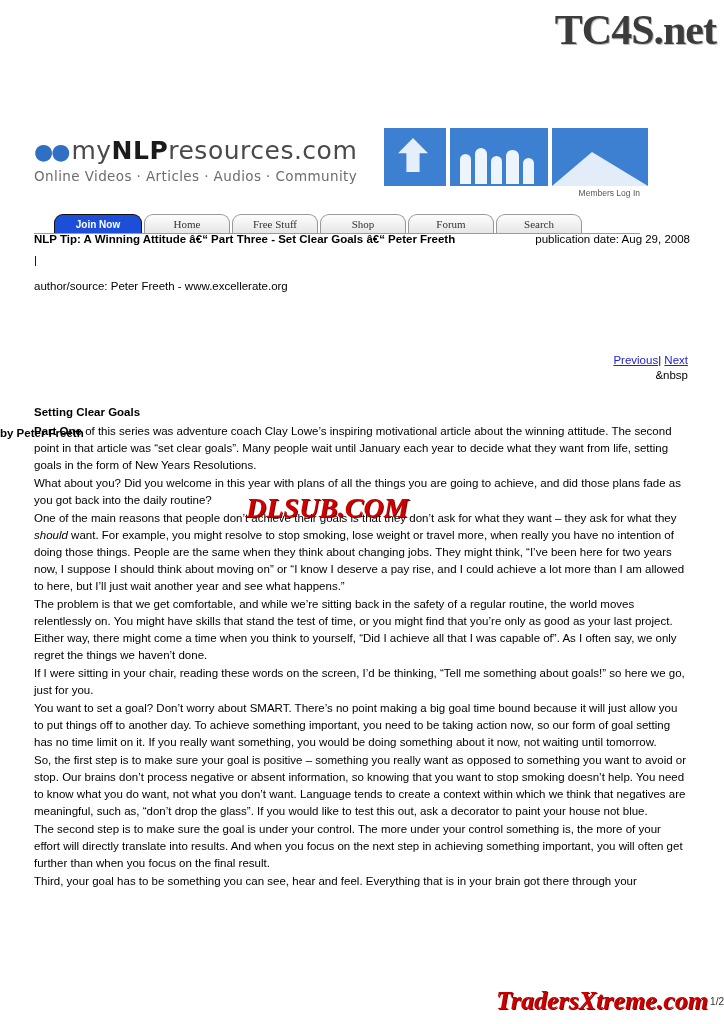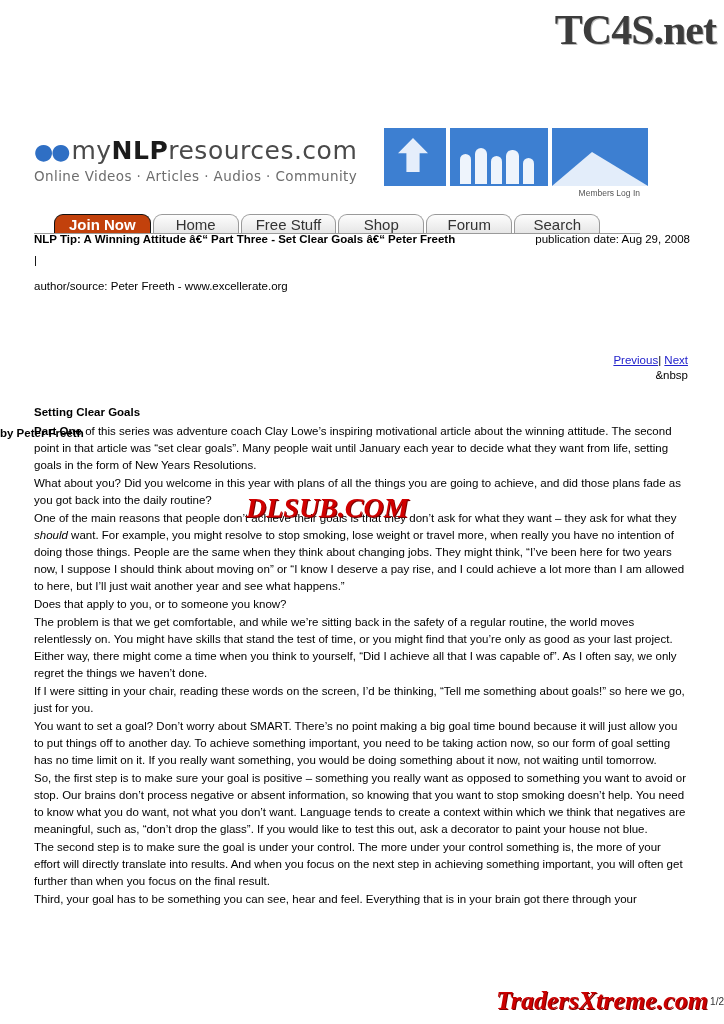--- a/index.html
+++ b/index.html
@@ -81,32 +81,32 @@
     display:flex; align-items:flex-end; gap:2px;
   }
   .tab {
     height: 19px;
     min-width: 86px;
     padding: 0 14px;
     border: 1px solid #9a9a9a;
     border-bottom: none;
     border-radius: 9px 9px 0 0;
     background: linear-gradient(#fdfdfd,#e6e6e6);
-    font-size: 15px;
+    font-size: 11px;
     color:#333;
     display:flex; align-items:center; justify-content:center;
-    font-family: Liberation Sans, sans-serif;
+    font-family: Liberation Serif, serif;
   }
   .tab.join {
-    background: #c2410c;
+    background: #1d4ed8;
     color:#fff;
     border-color:#111;
     font-family: "Liberation Sans", sans-serif;
     font-weight:bold;
-    font-size: 15px;
+    font-size: 10px;
     min-width: 88px;
   }
   .nav-underline {
     position:absolute; left:34px; top:233px; width:606px; height:1px; background:#9a9a9a;
   }
 
   
   .art-head {
     position:absolute; left:34px; top:232px; width:656px;
   }
@@ -250,21 +250,20 @@
     <span class="nbsp">&amp;nbsp</span>
   </div>
 
   <div class="byline">by Peter Freeth</div>
 
   <div class="content">
     <div class="sub">Setting Clear Goals</div>
     <p><b>Part One</b><span> of this series was adventure coach Clay Lowe’s inspiring motivational article about the winning attitude. The second point in that article was “set clear goals”. Many people wait until January each year to decide what they want from life, setting goals in the form of New Years Resolutions.</span></p>
     <p>What about you? Did you welcome in this year with plans of all the things you are going to achieve, and did those plans fade as you got back into the daily routine?</p>
     <p><span>One of the main reasons that people don’t achieve their goals is that they don’t ask for what they want – they ask for what they </span><i>should</i><span> want. For example, you might resolve to stop smoking, lose weight or travel more, when really you have no intention of doing those things. People are the same when they think about changing jobs. They might think, “I’ve been here for two years now, I suppose I should think about moving on” or “I know I deserve a pay rise, and I could achieve a lot more than I am allowed to here, but I’ll just wait another year and see what happens.”</span></p>
-    <p>Does that apply to you, or to someone you know?</p>
     <p>The problem is that we get comfortable, and while we’re sitting back in the safety of a regular routine, the world moves relentlessly on. You might have skills that stand the test of time, or you might find that you’re only as good as your last project. Either way, there might come a time when you think to yourself, “Did I achieve all that I was capable of”. As I often say, we only regret the things we haven’t done.</p>
     <p>If I were sitting in your chair, reading these words on the screen, I’d be thinking, “Tell me something about goals!” so here we go, just for you.</p>
     <p>You want to set a goal? Don’t worry about SMART. There’s no point making a big goal time bound because it will just allow you to put things off to another day. To achieve something important, you need to be taking action now, so our form of goal setting has no time limit on it. If you really want something, you would be doing something about it now, not waiting until tomorrow.</p>
     <p>So, the first step is to make sure your goal is positive – something you really want as opposed to something you want to avoid or stop. Our brains don’t process negative or absent information, so knowing that you want to stop smoking doesn’t help. You need to know what you do want, not what you don’t want. Language tends to create a context within which we think that negatives are meaningful, such as, “don’t drop the glass”. If you would like to test this out, ask a decorator to paint your house not blue.</p>
     <p>The second step is to make sure the goal is under your control. The more under your control something is, the more of your effort will directly translate into results. And when you focus on the next step in achieving something important, you will often get further than when you focus on the final result.</p>
     <p>Third, your goal has to be something you can see, hear and feel. Everything that is in your brain got there through your</p>
   </div>
 
   <div class="dlsub">DLSUB.COM</div>
 

